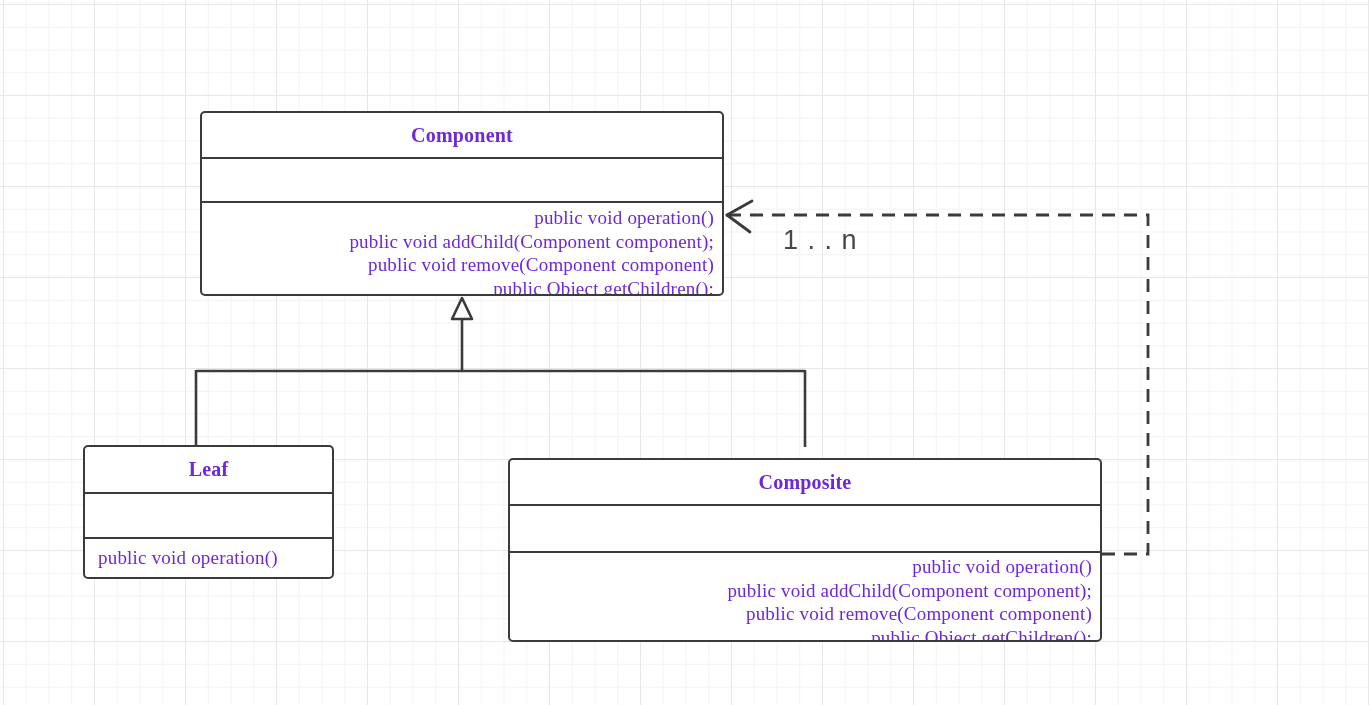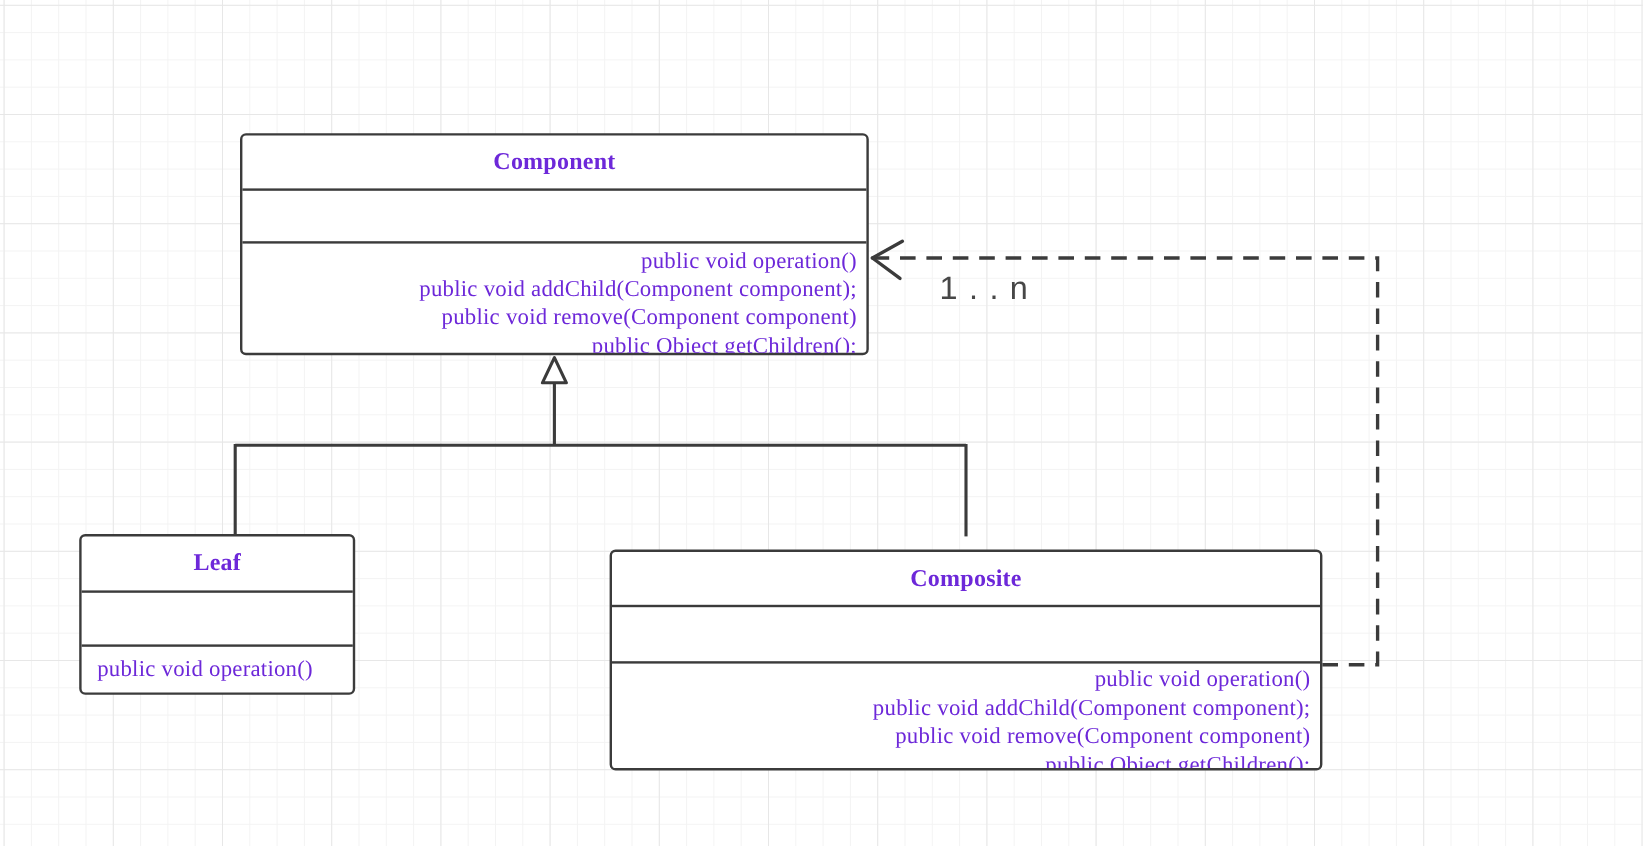--- a/index.html
+++ b/index.html
@@ -66,21 +66,21 @@
     line-height: 23.5px;
     white-space: nowrap;
     text-align: right;
   }
   
   #class-component { left: 200px; top: 111px; width: 524px; height: 185px; }
   #class-component .uml-name   { height: 44px; }
   #class-component .uml-fields { height: 44px; }
   #class-component .uml-methods{ flex: 1; }
   
-  #class-leaf { left: 66px; top: 445px; width: 230px; height: 134px; }
+  #class-leaf { left: 83px; top: 445px; width: 251px; height: 134px; }
   #class-leaf .uml-name   { height: 45px; }
   #class-leaf .uml-fields { height: 45px; }
   #class-leaf .uml-methods{ flex: 1; display: flex; align-items: center; padding-top: 0; }
   
   #class-composite { left: 508px; top: 458px; width: 594px; height: 184px; }
   #class-composite .uml-name   { height: 44px; }
   #class-composite .uml-fields { height: 47px; }
   #class-composite .uml-methods{ flex: 1; padding-top: 2px; }
 
   #connectors {

